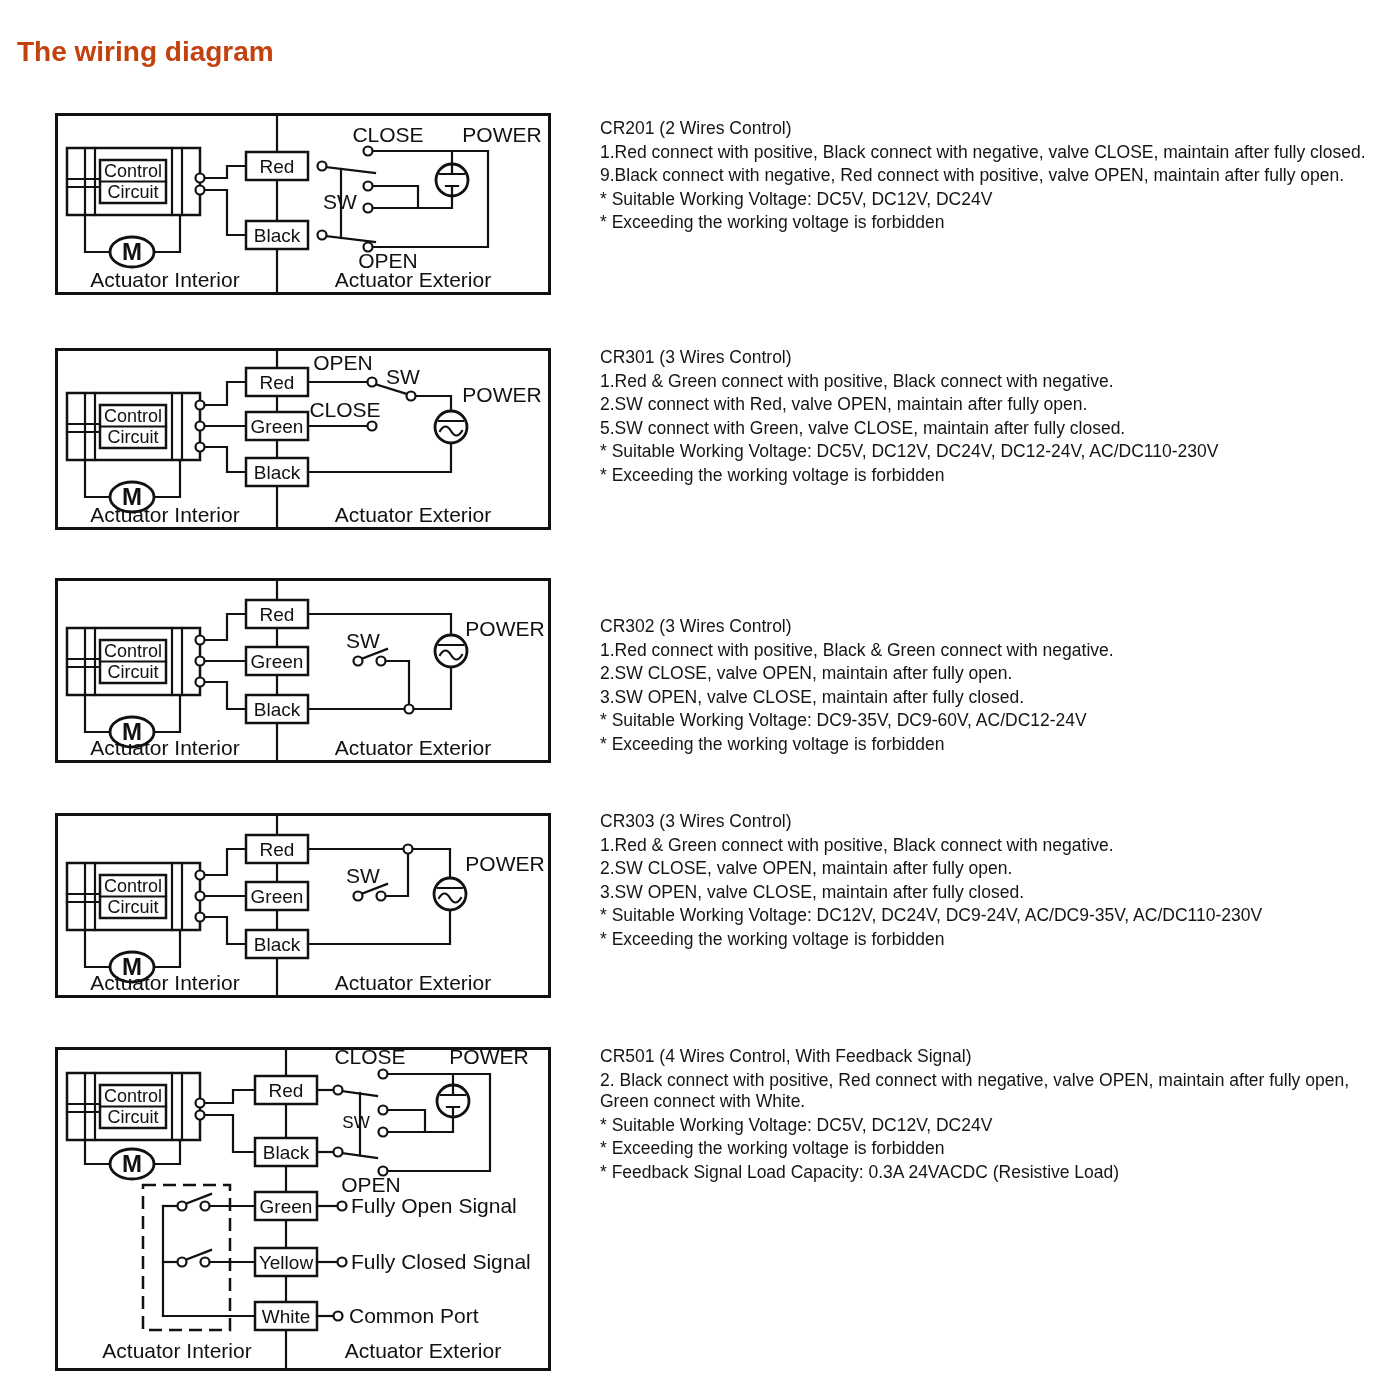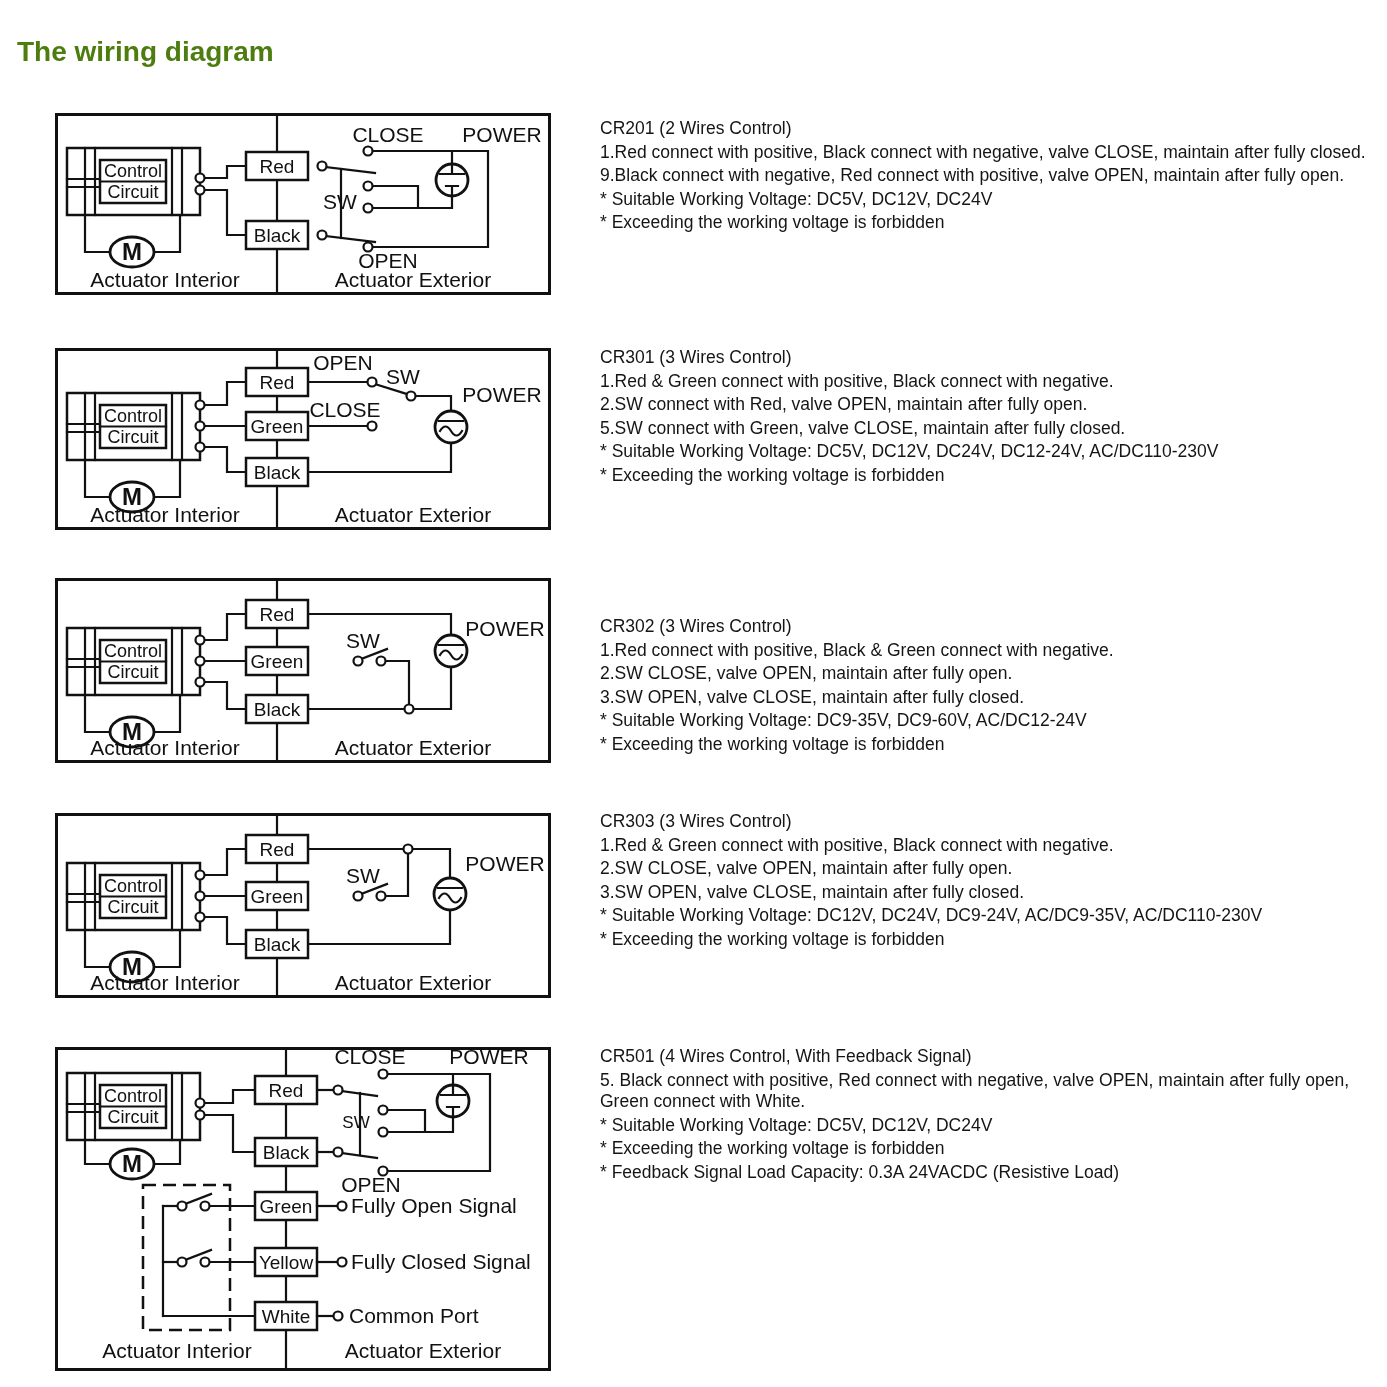--- a/index.html
+++ b/index.html
@@ -29,21 +29,21 @@
   .big  { font-size:21px; }
   .cc   { font-size:18px; }
   .mtxt { font-size:24px; font-weight:bold; }
   .sw17 { font-size:17px; }
 </style>
 </head>
 <body>
 
 <div id="page">
 
-  <div id="title" style="color: #4d7c0f;">The wiring diagram</div>
+  <div id="title" style="color: #c2410c;">The wiring diagram</div>
 
   <svg class="diagram" style="top:113px" width="496" height="182" viewBox="0 0 496 182">
     <rect class="outer" x="1.5" y="1.5" width="493" height="179"></rect>
     <line class="w" x1="222" y1="0" x2="222" y2="182"></line>
     <g transform="translate(12,35)">
       <rect class="wbox" x="0" y="0" width="133" height="67"></rect>
       <line class="w" x1="18" y1="0" x2="18" y2="67"></line>
         <line class="w" x1="28" y1="0" x2="28" y2="67"></line>
       <line class="w" x1="105" y1="0" x2="105" y2="67"></line>
         <line class="w" x1="115" y1="0" x2="115" y2="67"></line>
@@ -336,19 +336,19 @@
     <circle class="term" cx="287" cy="215" r="4.5"></circle>
     <text class="big" x="296" y="222">Fully Closed Signal</text>
     <path class="w" d="M262,269 H279"></path>
     <circle class="term" cx="283" cy="269" r="4.5"></circle>
     <text class="big" x="294" y="276">Common Port</text>
     <text class="big" x="122" y="311" text-anchor="middle">Actuator Interior</text>
     <text class="big" x="368" y="311" text-anchor="middle">Actuator Exterior</text>
   </svg>
   <div class="desc" style="top:1044px">
     <div>CR501 (4 Wires Control, With Feedback Signal)</div>
-    <div>5. Black connect with positive, Red connect with negative, valve OPEN, maintain after fully open, Green connect with White.</div>
+    <div>2. Black connect with positive, Red connect with negative, valve OPEN, maintain after fully open, Green connect with White.</div>
     <div>* Suitable Working Voltage: DC5V, DC12V, DC24V</div>
     <div>* Exceeding the working voltage is forbidden</div>
     <div>* Feedback Signal Load Capacity: 0.3A 24VACDC (Resistive Load)</div>
   </div>
 
 </div>
 
 </body></html>

